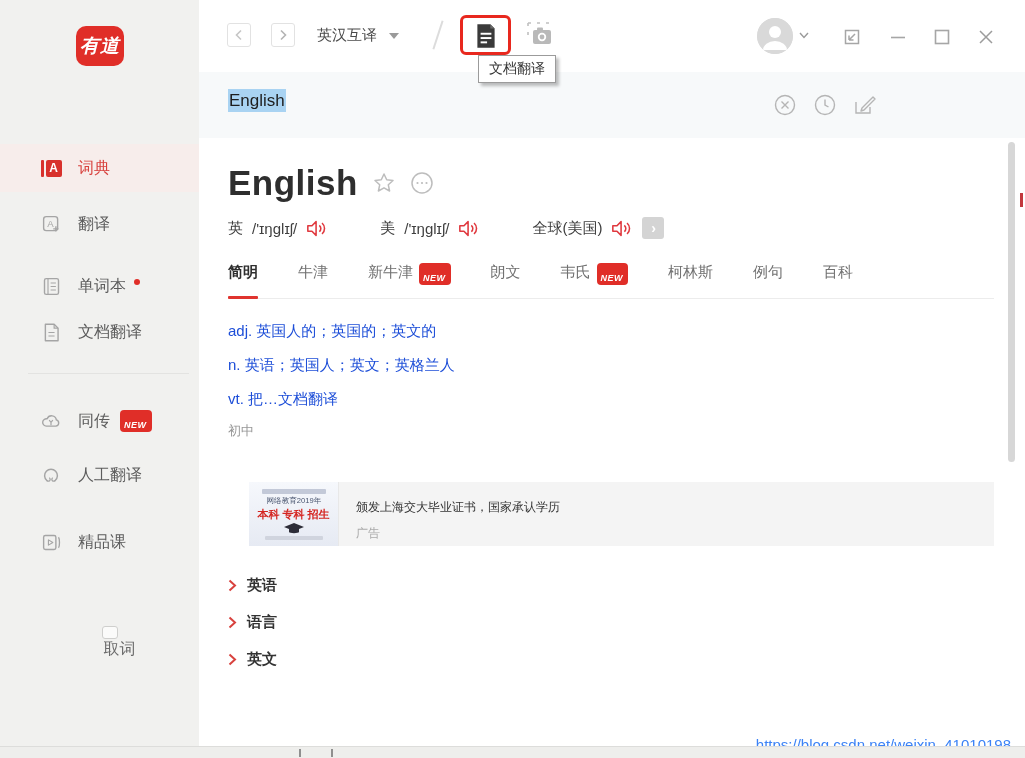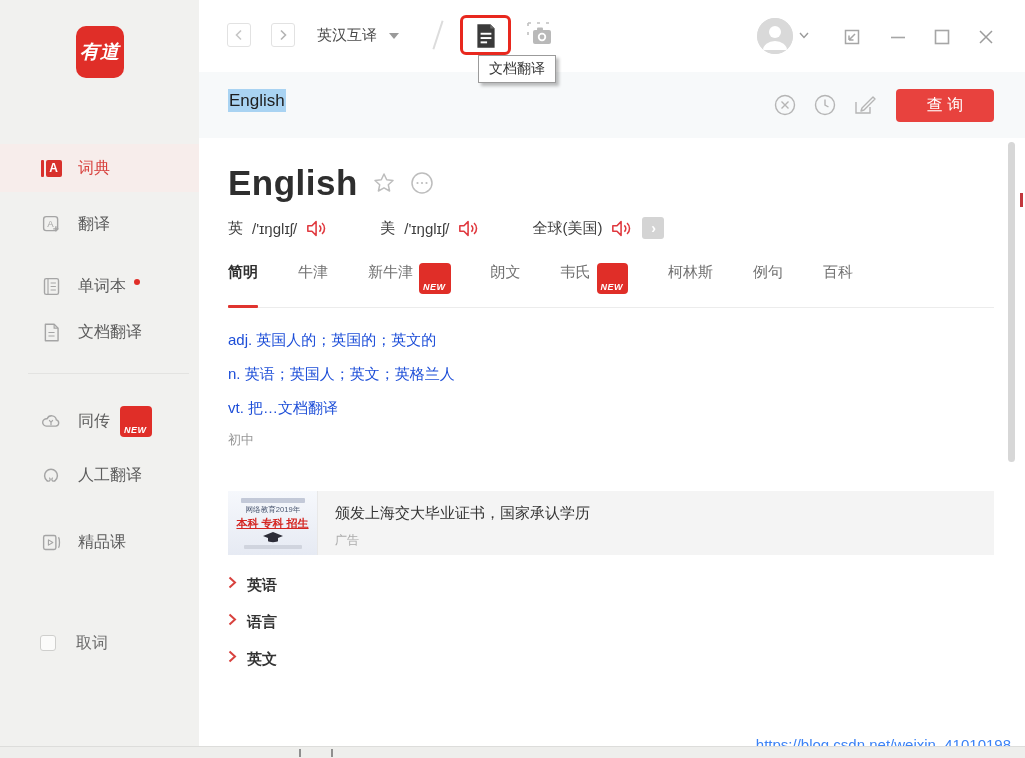--- a/index.html
+++ b/index.html
@@ -3,39 +3,39 @@
 <meta charset="utf-8">
 <style>
   * { margin:0; padding:0; box-sizing:border-box; }
   html,body { width:1025px; height:758px; overflow:hidden; }
   body { font-family:"Liberation Sans","DejaVu Sans",sans-serif; background:#fff; position:relative; }
 
   .window { position:absolute; inset:0; background:#fff; }
 
   
   .sidebar { position:absolute; left:0; top:0; width:199px; height:758px; background:#f1f1ef; }
-  .logo { position:absolute; left:76px; top:26px; width:48px; height:52px; background:#e02e28;
+  .logo { position:absolute; left:76px; top:26px; width:48px; height:40px; background:#e02e28;
           border-radius:10px; color:#fff; font-size:19px; font-weight:bold; display:flex;
           align-items:center; justify-content:center; letter-spacing:1px; font-style:italic;}
   .app-name { position:absolute; top:92px; width:100%; text-align:center; font-size:17px; color:#333; }
   .nav-item { position:absolute; left:0; width:199px; height:48px; display:flex; align-items:center;
               padding-left:40px; font-size:16px; color:#5c5c5c; cursor:pointer; }
   .nav-item .icn { width:22px; height:22px; margin-right:16px; display:flex; align-items:center; justify-content:center; }
   .nav-item.active { background:#f7edeb; color:#d8423e; }
   .dict-badge { display:flex; align-items:center; }
   .dict-badge .bar { width:3px; height:17px; background:#d8312c; margin-right:2px; border-radius:1px;}
   .dict-badge .sq { width:16px; height:17px; background:#d8312c; color:#fff; font-size:12px; font-weight:bold;
                     display:flex; align-items:center; justify-content:center; border-radius:2px;}
   .new-badge { display:inline-block; background:#e02e28; color:#fff; font-size:9px; font-weight:bold;
-               font-style:italic; padding:19px 5px 2px 4px; border-radius:4px; margin-left:10px; letter-spacing:.5px;}
+               font-style:italic; padding:10px 5px 2px 4px; border-radius:4px; margin-left:10px; letter-spacing:.5px;}
   .red-dot { display:inline-block; width:6px; height:6px; background:#e02e28; border-radius:50%;
              margin-left:8px; margin-bottom:8px; }
   .side-divider { position:absolute; left:28px; right:10px; top:373px; height:1px; background:#e3e3e1; }
   .toggle-row { position:absolute; left:0; width:199px; height:34px; display:flex; align-items:center;
-                padding-left:40px; font-size:16px; color:#6b6b6b; cursor:pointer;}
+                padding-left:40px; font-size:16px; color:#6b6b6b; cursor:pointer;flex-direction:column;}
   .checkbox { width:16px; height:16px; border:1.5px solid #cfcfcd; border-radius:3px; background:#fbfbfa;
               margin-right:20px; }
 
   
   .main { position:absolute; left:199px; top:0; width:826px; height:758px; background:#fff; }
   .toolbar { position:absolute; left:0; top:0; width:826px; height:72px; background:#fff; }
   .navbtn { position:absolute; top:23px; width:24px; height:24px; border:1px solid #e2e2e2; border-radius:3px;
             background:#fff; display:flex; align-items:center; justify-content:center; cursor:pointer;}
   .lang-mode { position:absolute; left:118px; top:26px; font-size:15px; color:#4a4a4a; display:flex;
                align-items:center; gap:12px; cursor:pointer;}
@@ -79,34 +79,34 @@
                 display:flex; align-items:center; justify-content:center; font-size:14px; font-weight:bold; cursor:pointer;}
   .tabs { margin-top:21px; display:flex; gap:40px; border-bottom:1px solid #ececec; }
   .tab { font-size:15px; color:#717171; padding-bottom:13px; position:relative; cursor:pointer;
          display:flex; align-items:flex-start; gap:4px;}
   .tab.active { color:#2e2e2e; font-weight:bold; }
   .tab.active::after { content:""; position:absolute; left:0; right:0; bottom:-1px; height:3px;
                        background:#e0342f; border-radius:1px;}
   .defs { margin-top:15px; }
   .def-line { font-size:15px; color:#1d4ed8; height:34px; line-height:34px; }
   .level-tag { margin-top:6px; font-size:13px; color:#979797; height:20px;}
-  .ad { margin-top:40px; height:64px; background:#f4f4f4; display:flex; align-items:flex-start; cursor:pointer;}
+  .ad { margin-top:40px; height:64px; background:#f4f4f4; display:flex; align-items:center; cursor:pointer;margin-left:21px;}
   .ad-thumb { width:90px; height:64px; background:linear-gradient(#f6f8fc,#e6eaf3); flex:none;
               display:flex; flex-direction:column; align-items:center; justify-content:center; gap:1px;
               overflow:hidden; border-right:1px solid #e8e8e8;}
   .ad-thumb .l0 { width:64px; height:5px; background:#c3c9d8; border-radius:1px;}
   .ad-thumb .l1 { font-size:8px; color:#4a5670; transform:scale(.95); white-space:nowrap;}
-  .ad-thumb .l2 { font-size:11px; font-weight:bold; color:#d42420; white-space:nowrap;text-decoration:underline;}
+  .ad-thumb .l2 { font-size:11px; font-weight:bold; color:#d42420; white-space:nowrap;}
   .ad-thumb .l3 { width:58px; height:4px; background:#d0d4de; border-radius:1px;}
   .ad-body { padding:13px 0 0 17px; }
-  .ad-title { font-size:15px; color:#333; }
+  .ad-title { font-size:12px; color:#333; }
   .ad-label { margin-top:9px; font-size:12px; color:#ababab; }
   .tabs2 { margin-top:32px; display:flex; gap:42px; border-bottom:1px solid #ececec; }
   .web-items { margin-top:21px; }
-  .web-item { height:37px; display:flex; align-items:flex-start; gap:10px; cursor:pointer;}
+  .web-item { height:37px; display:flex; align-items:center; gap:10px; cursor:pointer;}
   .web-item .txt { font-size:15px; font-weight:bold; color:#333; }
 
   .watermark { position:absolute; right:14px; bottom:5px; font-size:15px; color:#3b82f6; }
 
   
   .scroll-thumb { position:absolute; left:809px; top:142px; width:7px; height:320px; background:#d7d7d7;
                   border-radius:4px; cursor:pointer;}
   .scroll-marker { position:absolute; left:821px; top:193px; width:3px; height:14px; background:#c2383d; }
 
   .bottom-strip { position:absolute; left:0; bottom:0; width:1025px; height:12px; background:#eeeeec;
@@ -300,21 +300,20 @@
           <circle cx="11" cy="11" r="9.5" fill="none" stroke="#b5b5b5" stroke-width="1.4"></circle>
           <path d="M11 5.5 V11 L14.5 13" fill="none" stroke="#b5b5b5" stroke-width="1.4"></path>
           </svg>
       </div>
       <div class="sicon" style="left:654px;">
         <svg width="24" height="22" viewBox="0 0 24 22">
           <path d="M3 8 v11 h14 v-6" fill="none" stroke="#b5b5b5" stroke-width="1.4"></path>
           <path d="M9 14 L20 3 l2 2 L11 16 l-3 1 z" fill="none" stroke="#b5b5b5" stroke-width="1.4" stroke-linejoin="round"></path>
           </svg>
       </div>
-      <button class="search-btn">查 询</button>
     </div>
 
     <div class="content">
 
       <div class="head-row">
         <span class="headword">English</span>
         <svg width="24" height="24" viewBox="0 0 24 24">
           <path d="M12 3 l2.7 5.8 6.3.7 -4.7 4.3 1.3 6.2 -5.6-3.2 -5.6 3.2 1.3-6.2 -4.7-4.3 6.3-.7 z" fill="none" stroke="#bdbdbd" stroke-width="1.5" stroke-linejoin="round"></path>
         </svg>
         <svg width="24" height="24" viewBox="0 0 24 24">

